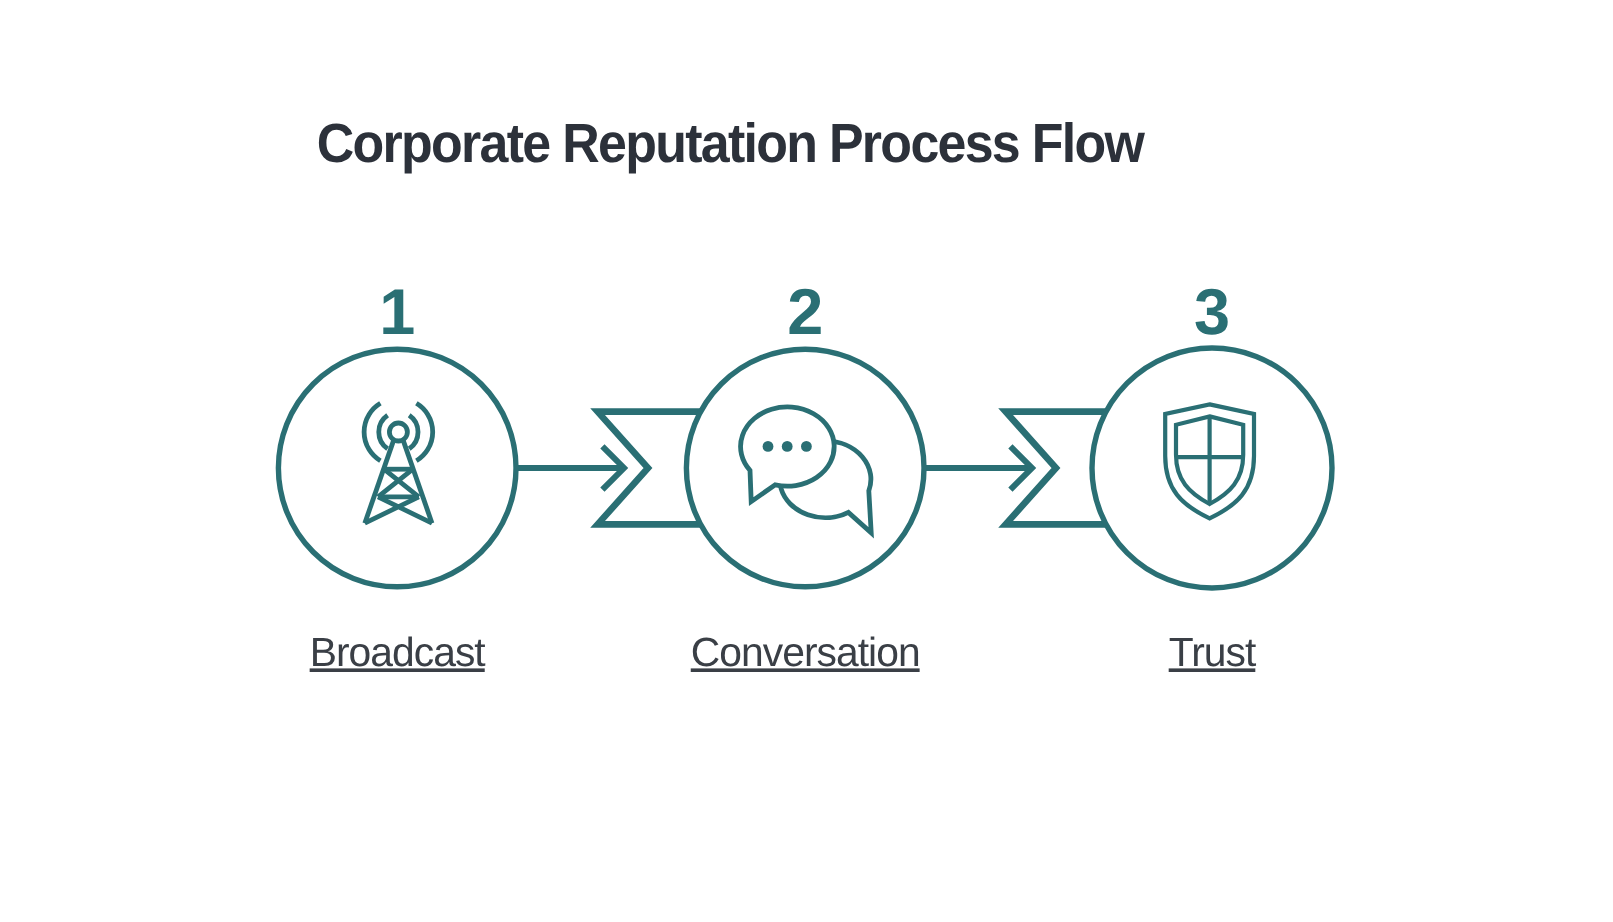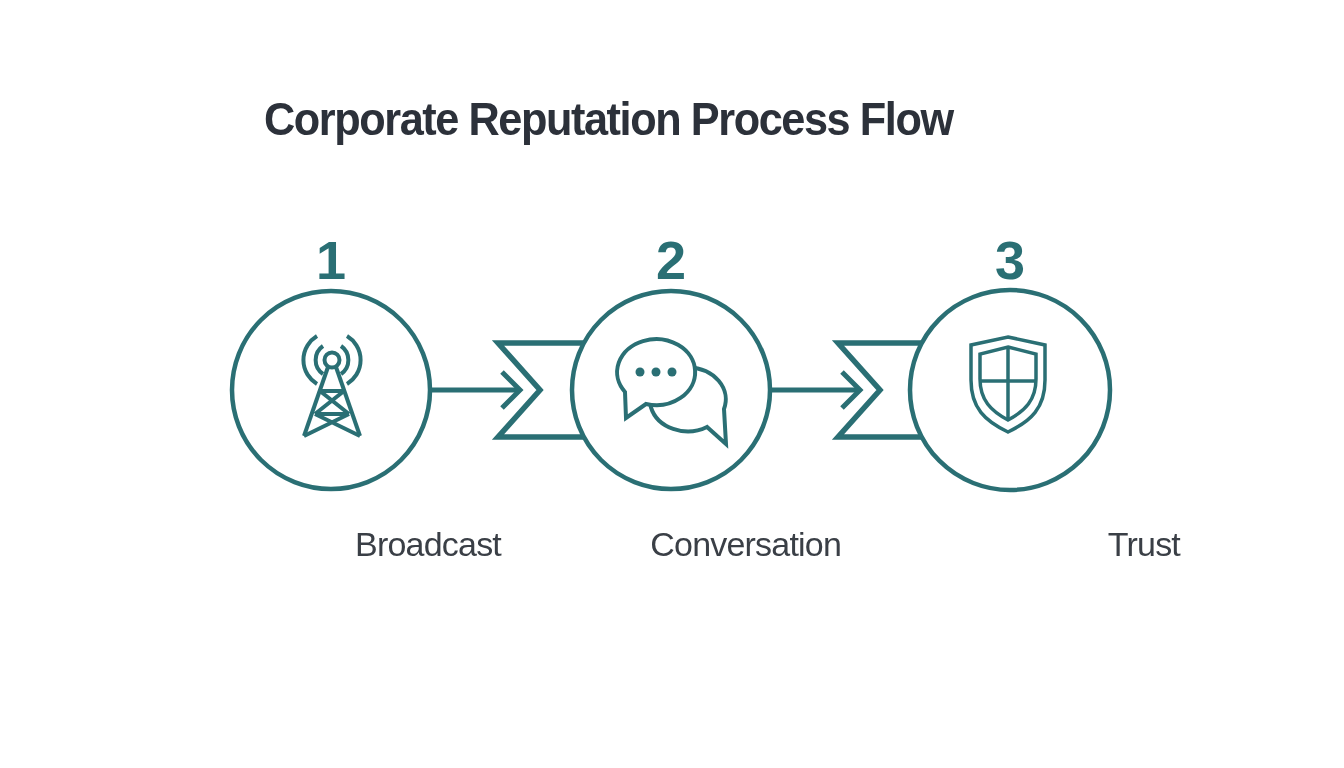--- a/index.html
+++ b/index.html
@@ -35,24 +35,25 @@
   .step-number{
     position:absolute;top:232px;width:300px;text-align:center;
     font-weight:700;font-size:54px;line-height:56px;
     color:var(--accent-teal);
   }
   .num-1{left:181px;}
   .num-2{left:521px;}
   .num-3{left:860px;}
 
   .step-label{
-    position:absolute;top:526px;width:340px;text-align:right;
+    position:absolute;top:526px;width:340px;text-align:center;
     font-weight:400;font-size:34px;line-height:36px;
     letter-spacing:-0.8px;color:var(--label-text);
     white-space:nowrap;
+    text-decoration:underline;
   }
   .lbl-1{left:161px;}
   .lbl-2{left:501px;}
   .lbl-3{left:840px;}
 </style>
 </head>
 <body>
 
 <div class="canvas">
 

